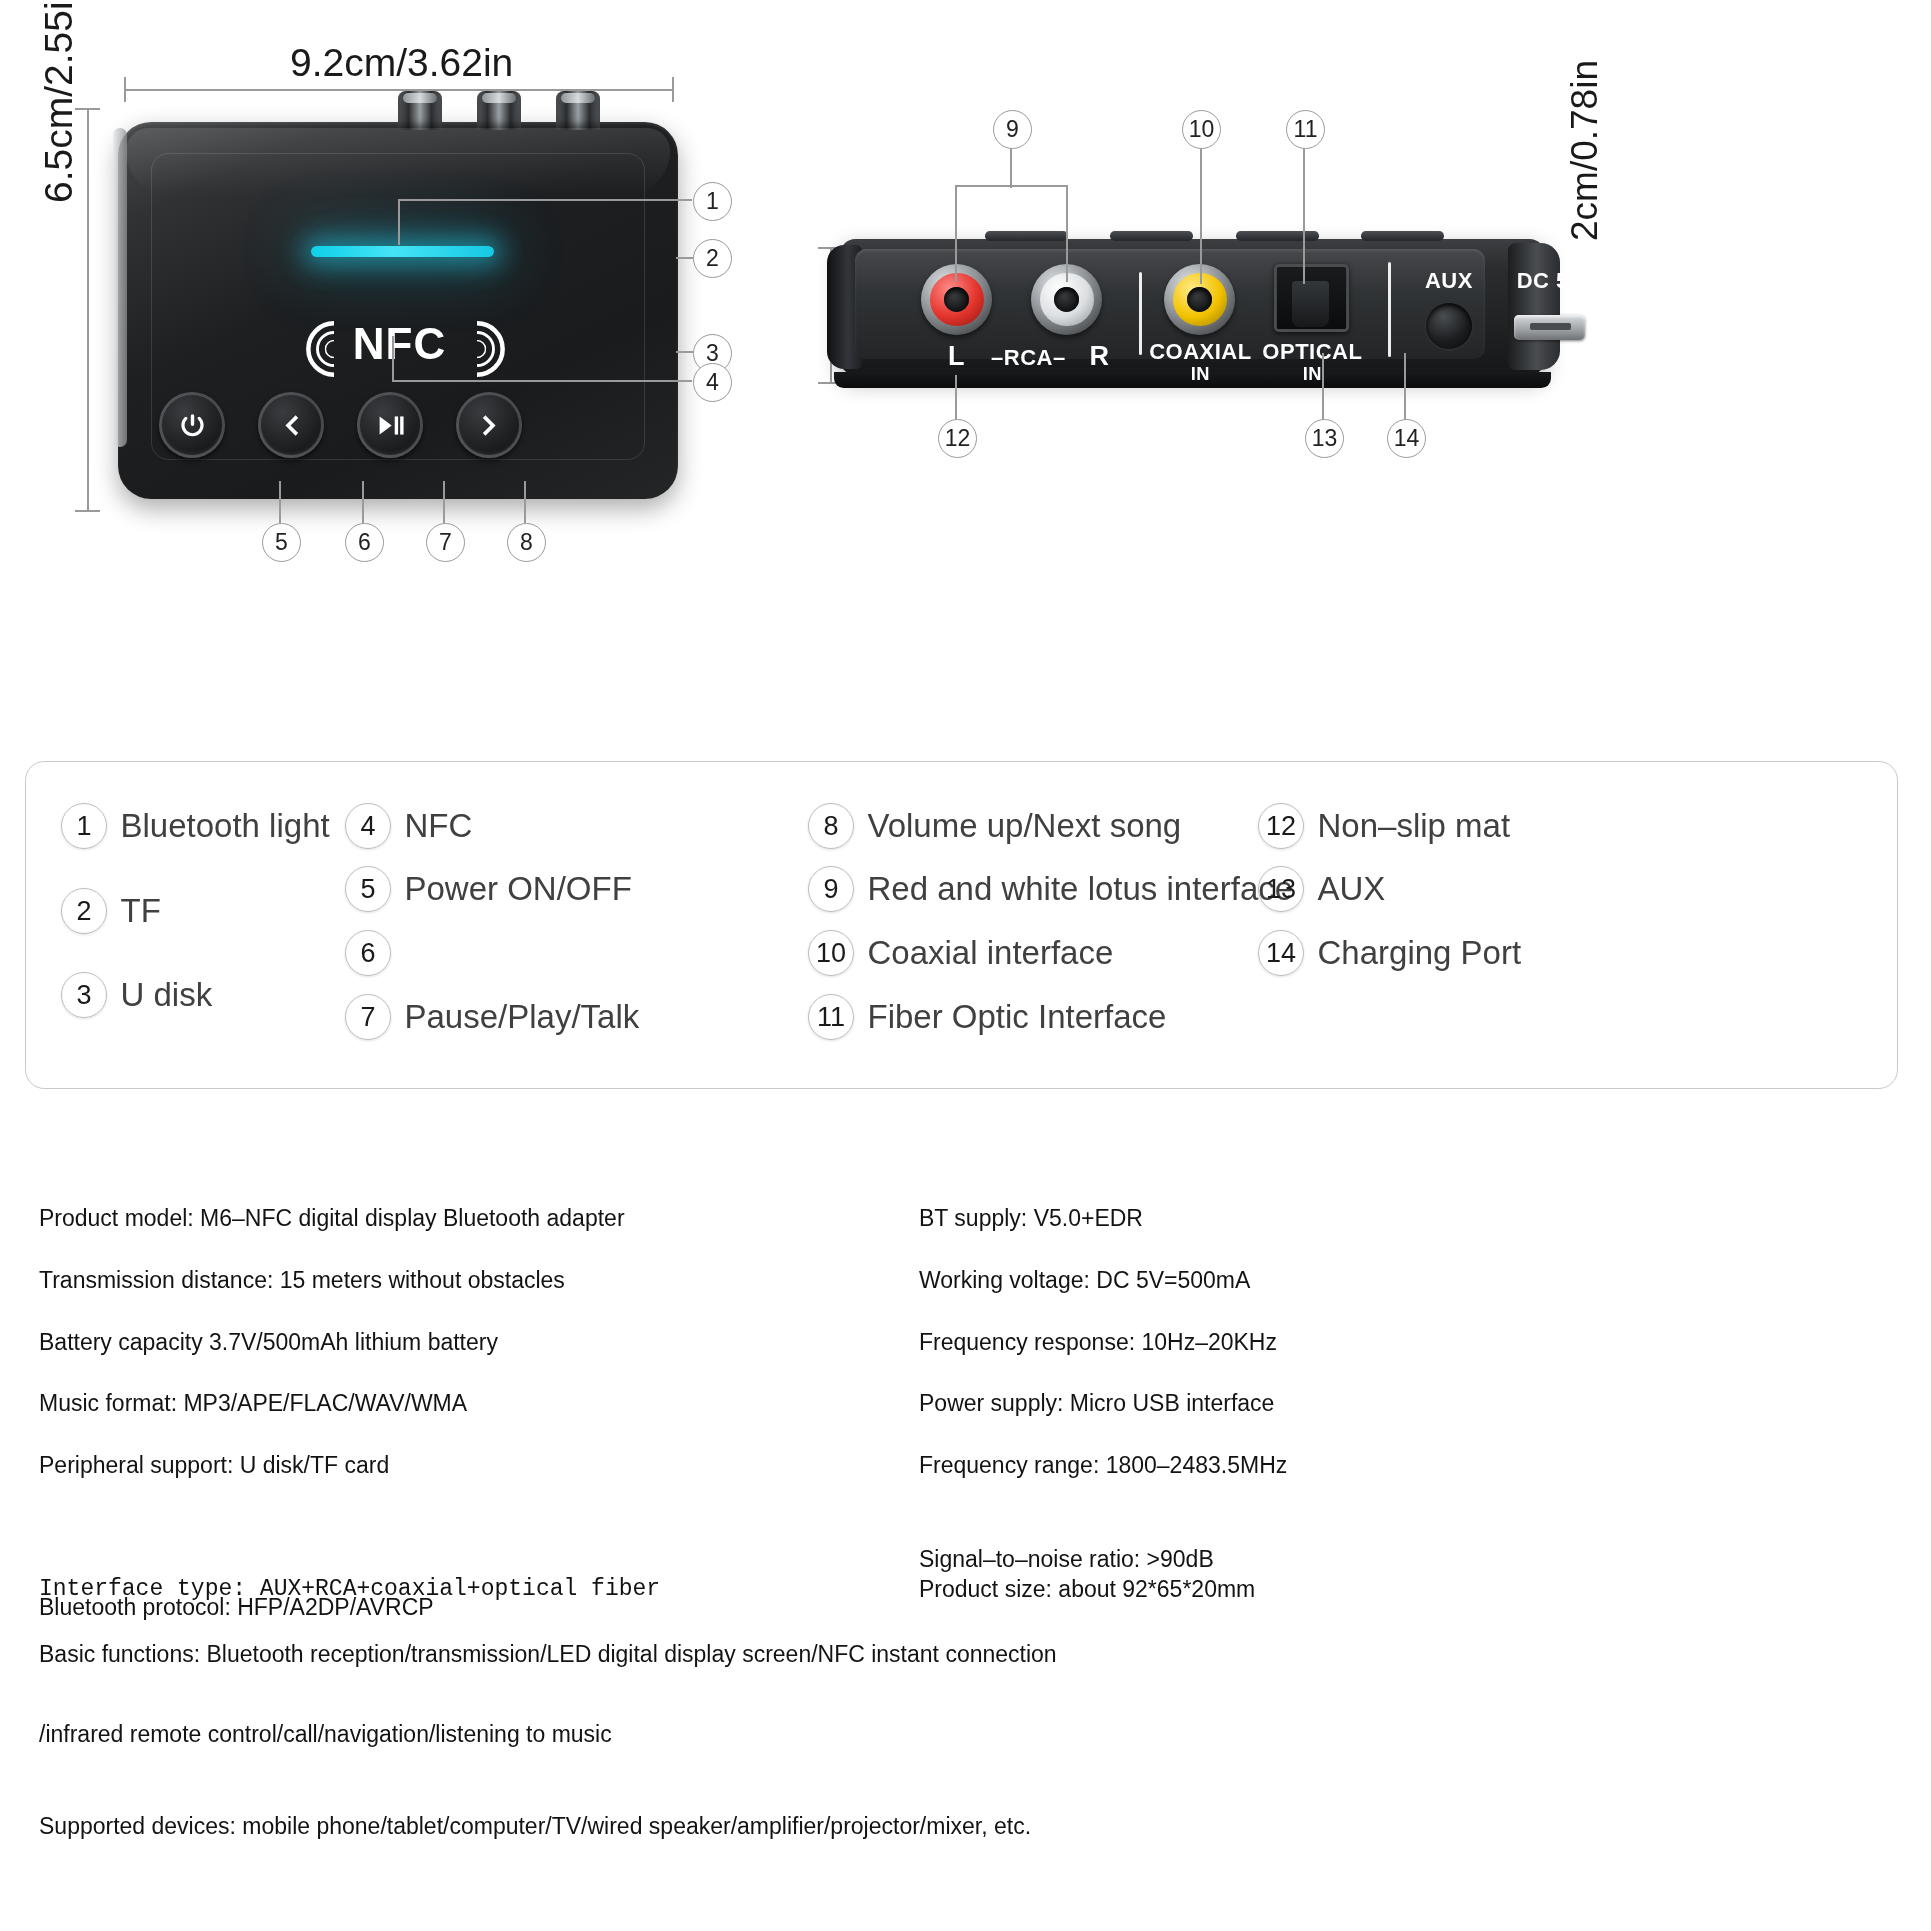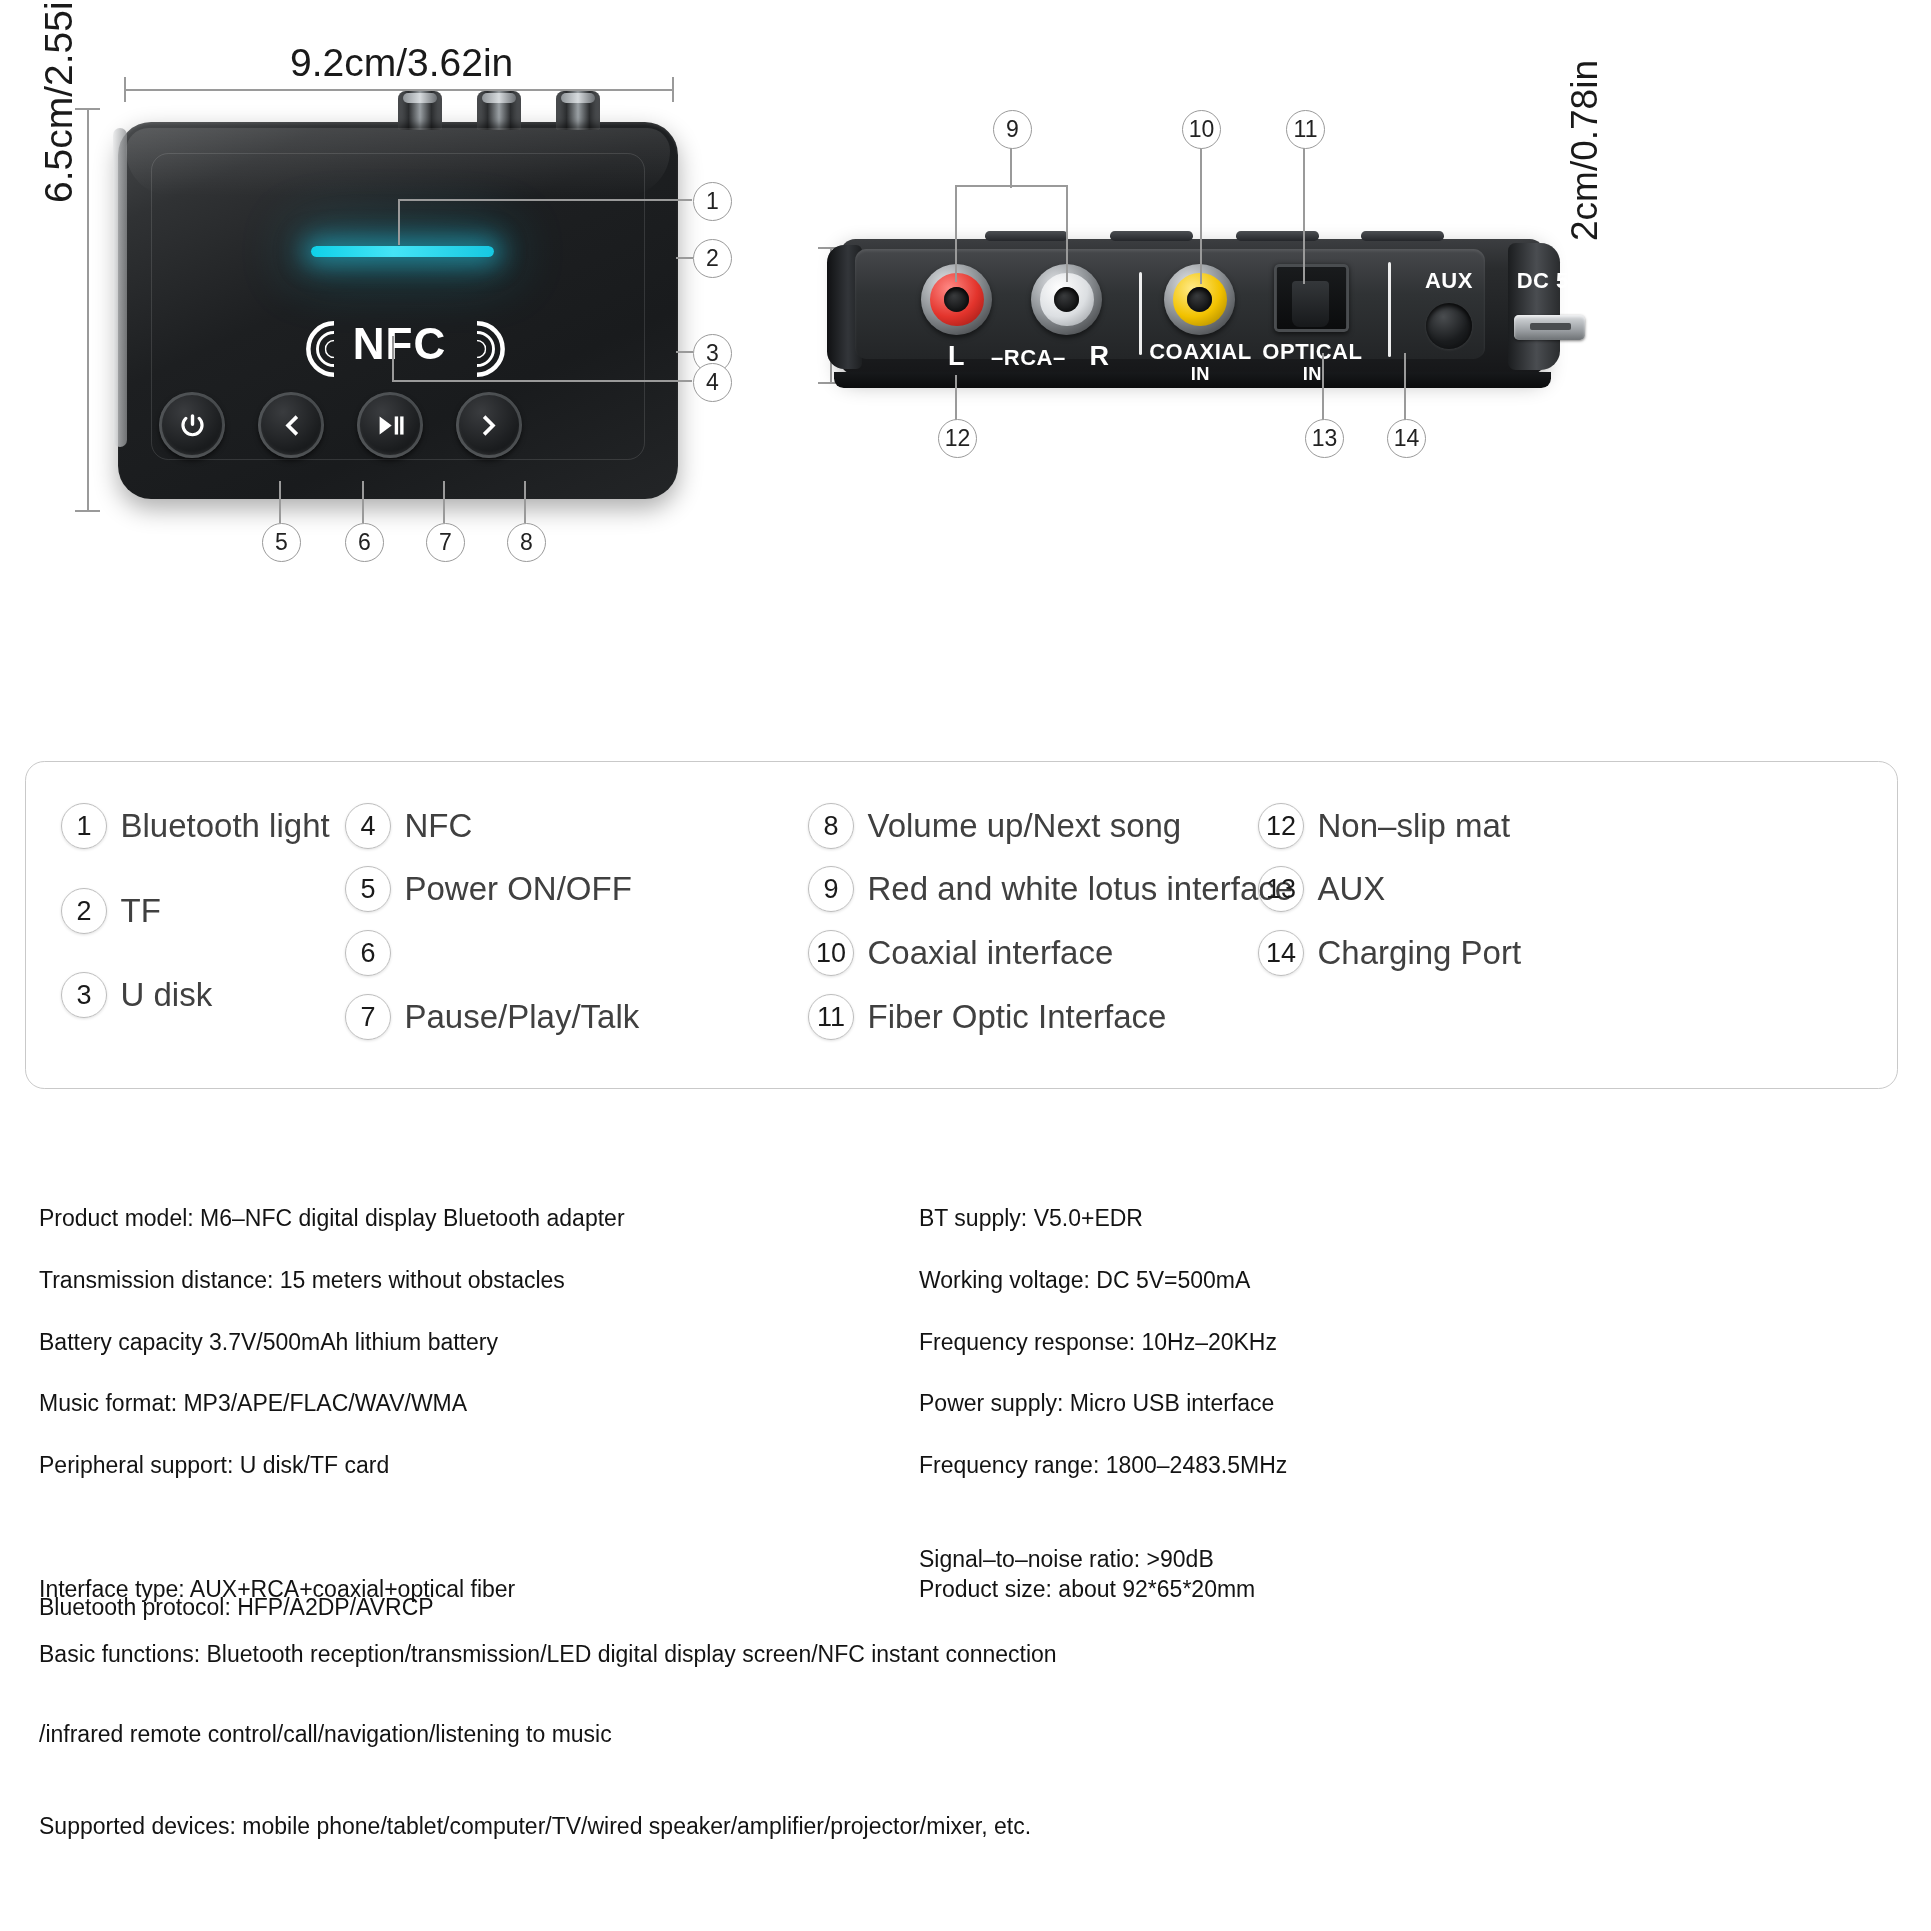--- a/index.html
+++ b/index.html
@@ -516,21 +516,21 @@
     </div>
   </div>
 
   <div>
     <div class="spec-line" style="left:39px; top:1205px;">Product model: M6–NFC digital display Bluetooth adapter</div>
     <div class="spec-line" style="left:39px; top:1267px;">Transmission distance: 15 meters without obstacles</div>
     <div class="spec-line" style="left:39px; top:1329px;">Battery capacity 3.7V/500mAh lithium battery</div>
     <div class="spec-line" style="left:39px; top:1390px;">Music format: MP3/APE/FLAC/WAV/WMA</div>
     <div class="spec-line" style="left:39px; top:1452px;">Peripheral support: U disk/TF card</div>
     <div class="spec-line" style="left:39px; top:1594px;">Bluetooth protocol: HFP/A2DP/AVRCP</div>
-    <div class="spec-line" style="left:39px; top:1576px;">Interface type: AUX+RCA+coaxial+optical fiber</div>
+    <div class="spec-line" style="left:39px; top:1576px;font-family:Liberation Mono, monospace;">Interface type: AUX+RCA+coaxial+optical fiber</div>
 
     <div class="spec-line" style="left:919px; top:1205px;">BT supply: V5.0+EDR</div>
     <div class="spec-line" style="left:919px; top:1267px;">Working voltage: DC 5V=500mA</div>
     <div class="spec-line" style="left:919px; top:1329px;">Frequency response: 10Hz–20KHz</div>
     <div class="spec-line" style="left:919px; top:1390px;">Power supply: Micro USB interface</div>
     <div class="spec-line" style="left:919px; top:1452px;">Frequency range: 1800–2483.5MHz</div>
     <div class="spec-line" style="left:919px; top:1514px;margin-top:32px;">Signal–to–noise ratio: &gt;90dB</div>
     <div class="spec-line" style="left:919px; top:1576px;">Product size: about 92*65*20mm</div>
 
     <div class="spec-line" style="left:39px; top:1641px;">Basic functions: Bluetooth reception/transmission/LED digital display screen/NFC instant connection</div>

